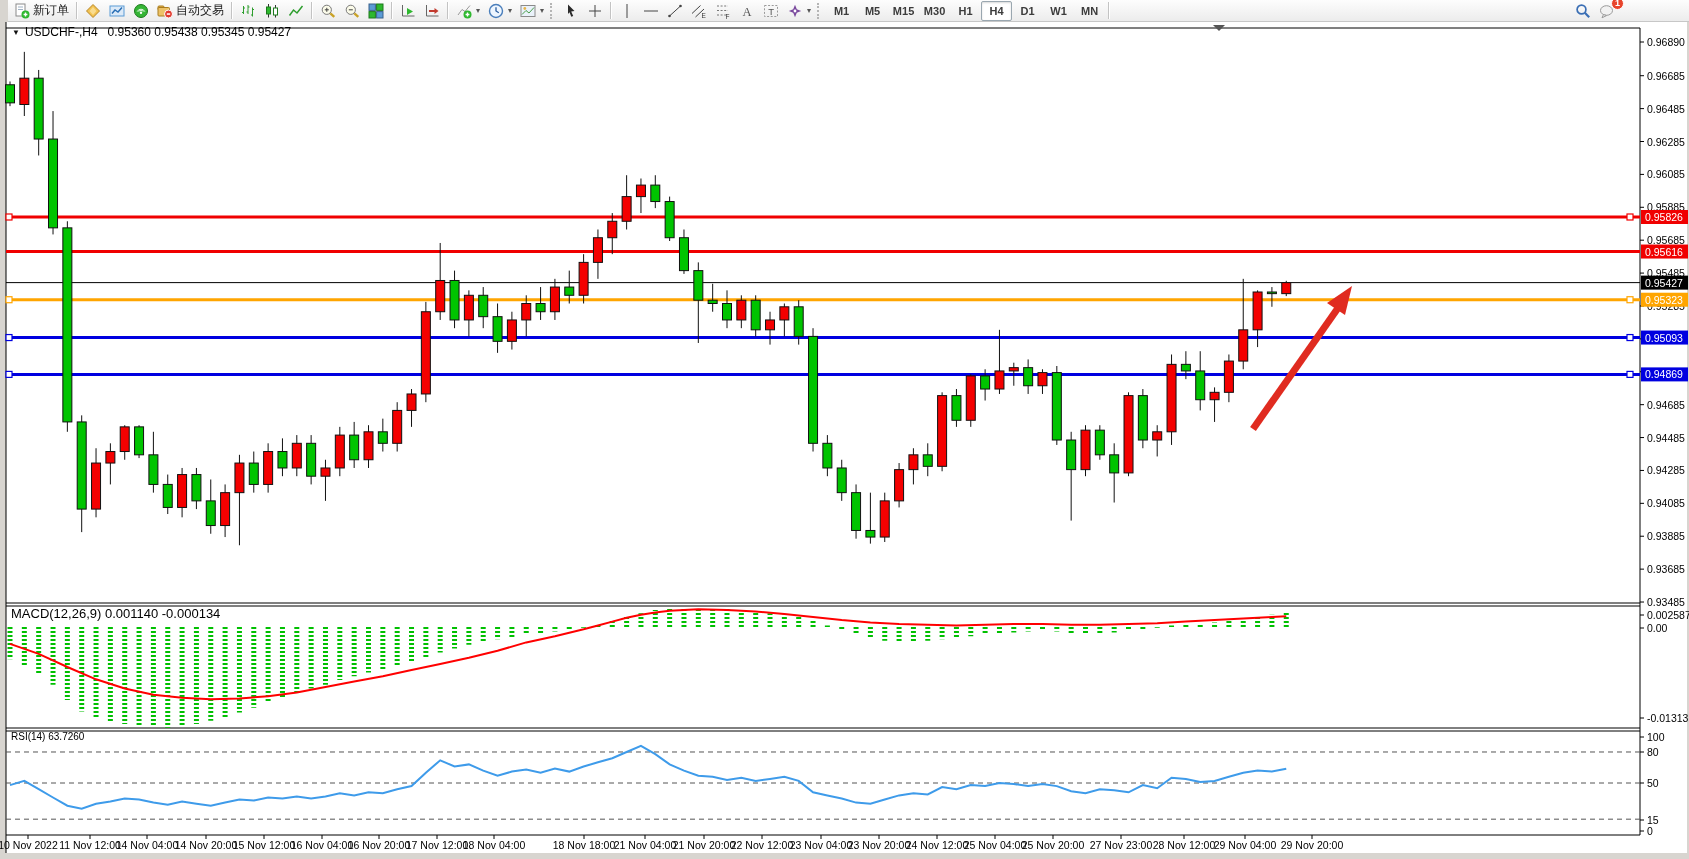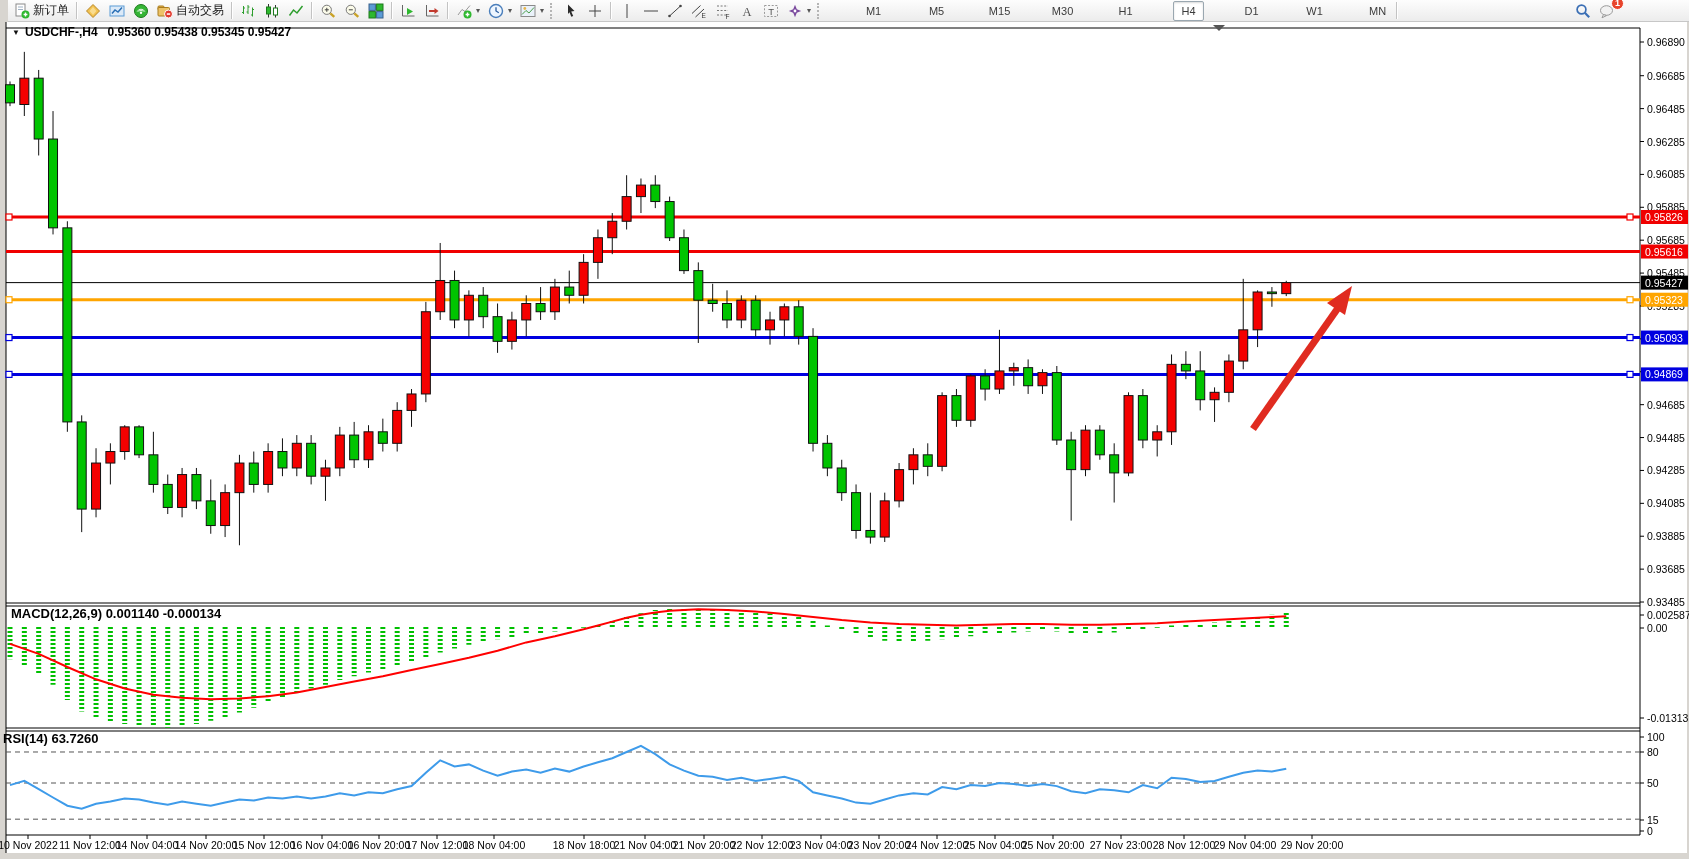--- a/index.html
+++ b/index.html
@@ -17,37 +17,37 @@
     display:flex;align-items:center;padding:0 78px 0 2px;box-sizing:border-box;
     font-size:12px;color:#222;white-space:nowrap;
   }
   .tbtn{display:flex;align-items:center;gap:3px;height:20px;padding:0 3px;border:1px solid transparent;border-radius:2px;cursor:default;flex:0 0 auto;}
   .tbtn svg{display:block;}
   .tbtn .lbl{font-size:12px;color:#1a1a1a;}
   .dd{font-size:8px;color:#555;margin-left:1px;}
   .sep{flex:0 0 auto;width:1px;height:17px;background:#c3c3c3;border-right:1px solid #fff;margin:0 3px;}
   .grip{flex:0 0 auto;width:3px;height:16px;margin:0 4px 0 2px;border-left:2px dotted #b5b5b5;}
   .tf{flex:0 0 auto;min-width:23px;height:18px;display:flex;align-items:center;justify-content:center;
-      font-weight:normal;font-size:11px;color:#3c3c3c;padding:0 3px;border:1px solid transparent;border-radius:2px;margin-left:32px;}
+      font-weight:bold;font-size:11px;color:#3c3c3c;padding:0 3px;border:1px solid transparent;border-radius:2px;}
   .tf.active{background:#ffffff;border:1px solid #9aa7b0;box-shadow:inset 0 1px 2px rgba(0,0,0,.15);}
   .spacer{flex:1 1 auto;}
   .chatwrap{position:relative;}
   .chatbadge{
     position:absolute;top:-4px;right:-6px;min-width:13px;height:13px;border-radius:7px;
     background:#e8442c;color:#fff;font-size:9px;font-weight:bold;display:flex;align-items:center;justify-content:center;
     border:1px solid #fff;box-sizing:border-box;padding:0 2px;
   }
   
   #chart-svg{position:absolute;left:0;top:0;z-index:0;}
-  .overlay{position:absolute;z-index:1;color:#000;font-weight:bold;}
+  .overlay{position:absolute;z-index:1;color:#000;}
   #chart-title{left:12px;top:25px;font-size:12px;}
   #chart-title .tri{font-size:8px;color:#111;margin-right:5px;vertical-align:1px;}
   #chart-title .sym{margin-right:10px;}
   #macd-label{left:11px;top:606px;font-size:13px;}
-  #rsi-label{left:3px;top:731px;font-size:13px;text-align:right;}
+  #rsi-label{left:11px;top:731px;font-size:10px;text-align:right;}
 </style>
 </head>
 <body>
 
 <svg id="chart-svg" width="1689" height="859" xmlns="http://www.w3.org/2000/svg">
     <rect x="6" y="22" width="1681" height="831" fill="#fff"></rect>
     <g stroke="#000" stroke-width="1">
       <line x1="6" y1="28" x2="1640" y2="28"></line>
       <line x1="1640" y1="28" x2="1640" y2="835"></line>
       <line x1="6" y1="22" x2="6" y2="853"></line>

